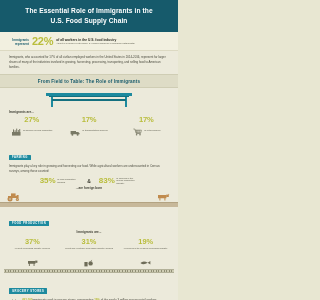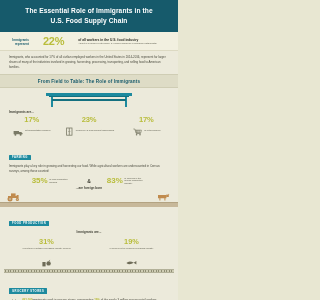--- a/index.html
+++ b/index.html
@@ -15,21 +15,21 @@
   
   .header {
     background:#165a6b; color:#ffffff; text-align:center;
     padding:6px 10px 7px 10px;
   }
   .header h1 { font-size:6.6px; line-height:1.45; font-weight:bold; letter-spacing:.1px; }
 
   
   .hero {
     background:#f2f0e0; padding:4px 7px 3px 7px;
-    display:flex; align-items:center; gap:14px;
+    display:flex; align-items:center; gap:3px;
     border-bottom:1px solid #dcd9c2;
   }
   .hero-pre { font-size:3.1px; font-weight:bold; color:#165a6b; line-height:1.3; width:22px; text-align:right; }
   .hero-pct { font-size:11px; font-weight:bold; color:#b9bd3c; line-height:1; letter-spacing:-.3px; }
   .hero-txt { flex:1; }
   .hero-txt .l1 { font-size:3.3px; font-weight:bold; color:#2b2b23; line-height:1.35; }
   .hero-txt .l2 { font-size:2.5px; color:#5e5e50; line-height:1.35; }
 
   
   .intro {
@@ -67,21 +67,21 @@
   .cellflex .lbl { text-align:left; margin-top:0; }
 
   
   .farm { background:#eceadb; padding:3px 9px 0 9px; }
   .tag {
     display:inline-block; background:#1d8a9e; color:#fff;
     font-size:2.7px; font-weight:bold; letter-spacing:.5px;
     padding:1.3px 3px; border-radius:.5px;
   }
   .farmtxt { font-size:2.9px; line-height:1.6; color:#4a4a3e; margin-top:2.5px; }
-  .farmstats { display:flex; align-items:center; justify-content:center; gap:16px; margin-top:3px; }
+  .farmstats { display:flex; align-items:center; justify-content:center; gap:8px; margin-top:3px; }
   .fs { display:flex; align-items:center; gap:1.5px; }
   .fs .pct { font-size:8px; font-weight:bold; color:#b9bd3c; line-height:1; }
   .fs .lbl { font-size:2.3px; line-height:1.25; color:#5a5a4c; max-width:22px; }
   .amp { font-size:5px; color:#3d3d33; font-weight:bold; }
   .foreign { text-align:center; font-size:3.1px; font-weight:bold; color:#3d3d33; margin-top:1px; }
 
   
   .ground { position:relative; height:17px; background:#eceadb; }
   .ground .soil { position:absolute; left:0; right:0; bottom:0; height:4.5px; background:#c7b89a; }
   .ground .line { position:absolute; left:0; right:0; bottom:4.5px; height:.8px; background:#b3a382; }
@@ -148,54 +148,56 @@
         <div class="lgR"></div>
         <div class="rail"></div>
     </div>
   </div>
 
   <div class="lead">Immigrants are...</div>
 
   <div class="row5">
 
 
+    <div class="cell">
+      <div class="pct">27%</div>
+      <div class="cellflex">
+        <div class="ico">
+          <svg width="11" height="11" viewBox="0 0 11 11">
+            <g fill="#7a7a66">
+              <rect x="1" y="6" width="8.5" height="3.6"></rect>
+              <rect x="2" y="3.4" width="1" height="2.6"></rect>
+              <rect x="3.6" y="4.2" width="1" height="1.8"></rect>
+              <rect x="5.2" y="2.6" width="1" height="3.4"></rect>
+              <rect x="6.8" y="4" width="1" height="2"></rect>
+              <rect x="8.2" y="3" width="1" height="3"></rect>
+            </g>
+          </svg>
+        </div>
+        <div class="lbl">of workers in food production</div>
+      </div>
+    </div>
 
     <div class="cell">
       <div class="pct">17%</div>
       <div class="cellflex">
         <div class="ico">
           <svg width="11" height="11" viewBox="0 0 11 11">
             <g fill="#7a7a66">
               <rect x="0.6" y="5" width="5.4" height="3.2"></rect>
               <path d="M6 6 h2.2 l1.4 1.3 v0.9 H6 z"></path>
               <circle cx="2.4" cy="8.8" r="1"></circle>
               <circle cx="7.6" cy="8.8" r="1"></circle>
             </g>
           </svg>
         </div>
         <div class="lbl">of transportation workers</div>
       </div>
     </div>
 
-    <div class="cell">
-      <div class="pct">23%</div>
-      <div class="cellflex">
-        <div class="ico">
-          <svg width="11" height="11" viewBox="0 0 11 11">
-            <g fill="none" stroke="#7a7a66" stroke-width=".8">
-              <rect x="2.6" y="2" width="5.4" height="7.2"></rect>
-              <path d="M5.3 2 V9.2"></path>
-            </g>
-            <circle cx="4.6" cy="5.6" r=".45" fill="#7a7a66"></circle>
-            <circle cx="6" cy="5.6" r=".45" fill="#7a7a66"></circle>
-          </svg>
-        </div>
-        <div class="lbl">of grocery &amp; food product wholesalers</div>
-      </div>
-    </div>
 
     <div class="cell">
       <div class="pct">17%</div>
       <div class="cellflex">
         <div class="ico">
           <svg width="11" height="11" viewBox="0 0 11 11">
             <g stroke="#7a7a66" stroke-width=".7" fill="none">
               <path d="M1.4 3 h1.4 l1.3 4.2 h4.6"></path>
               <path d="M3 4.2 h6.4 l-0.8 3 H4"></path>
               <path d="M4.4 4.2 V7.2 M5.8 4.2 V7.2 M7.2 4.2 V7.2"></path>
@@ -252,20 +254,32 @@
       </svg>
     </div>
   </div>
 
   <div class="fp">
     <span class="tag">FOOD PRODUCTION</span>
     <div class="lead center" style="background:transparent;padding-top:2px;">Immigrants are...</div>
   </div>
 
   <div class="fprow">
+    <div class="fpcell">
+      <div class="pct">37%</div>
+      <div class="lbl">of meat processing industry workers</div>
+      <div class="ico">
+        <svg width="12" height="9" viewBox="0 0 12 9">
+          <g fill="#6e6c58">
+            <path d="M2 3 h7.4 v2.8 h-.9 v2.2 h-.9 V5.8 H3.8 V8 H2.9 V5.8 H2 z"></path>
+            <path d="M9.2 2.6 h2.2 v2.2 H9.2 z"></path>
+          </g>
+        </svg>
+      </div>
+    </div>
 
 
     <div class="fpcell">
       <div class="pct">31%</div>
       <div class="lbl">of fruit and vegetable processing industry workers</div>
       <div class="ico">
         <svg width="12" height="9" viewBox="0 0 12 9">
           <g fill="#6e6c58">
             <rect x="1.4" y="4" width="3.2" height="4.4"></rect>
             <circle cx="7.6" cy="5.4" r="2.2"></circle>

